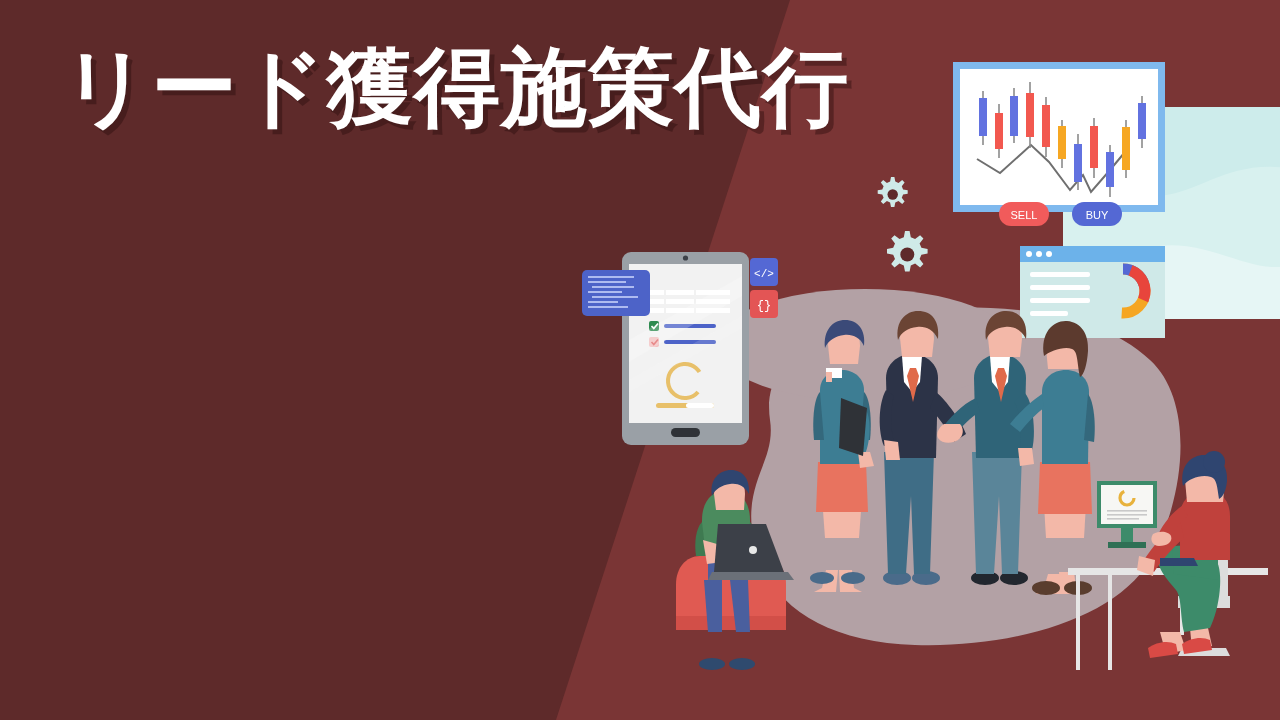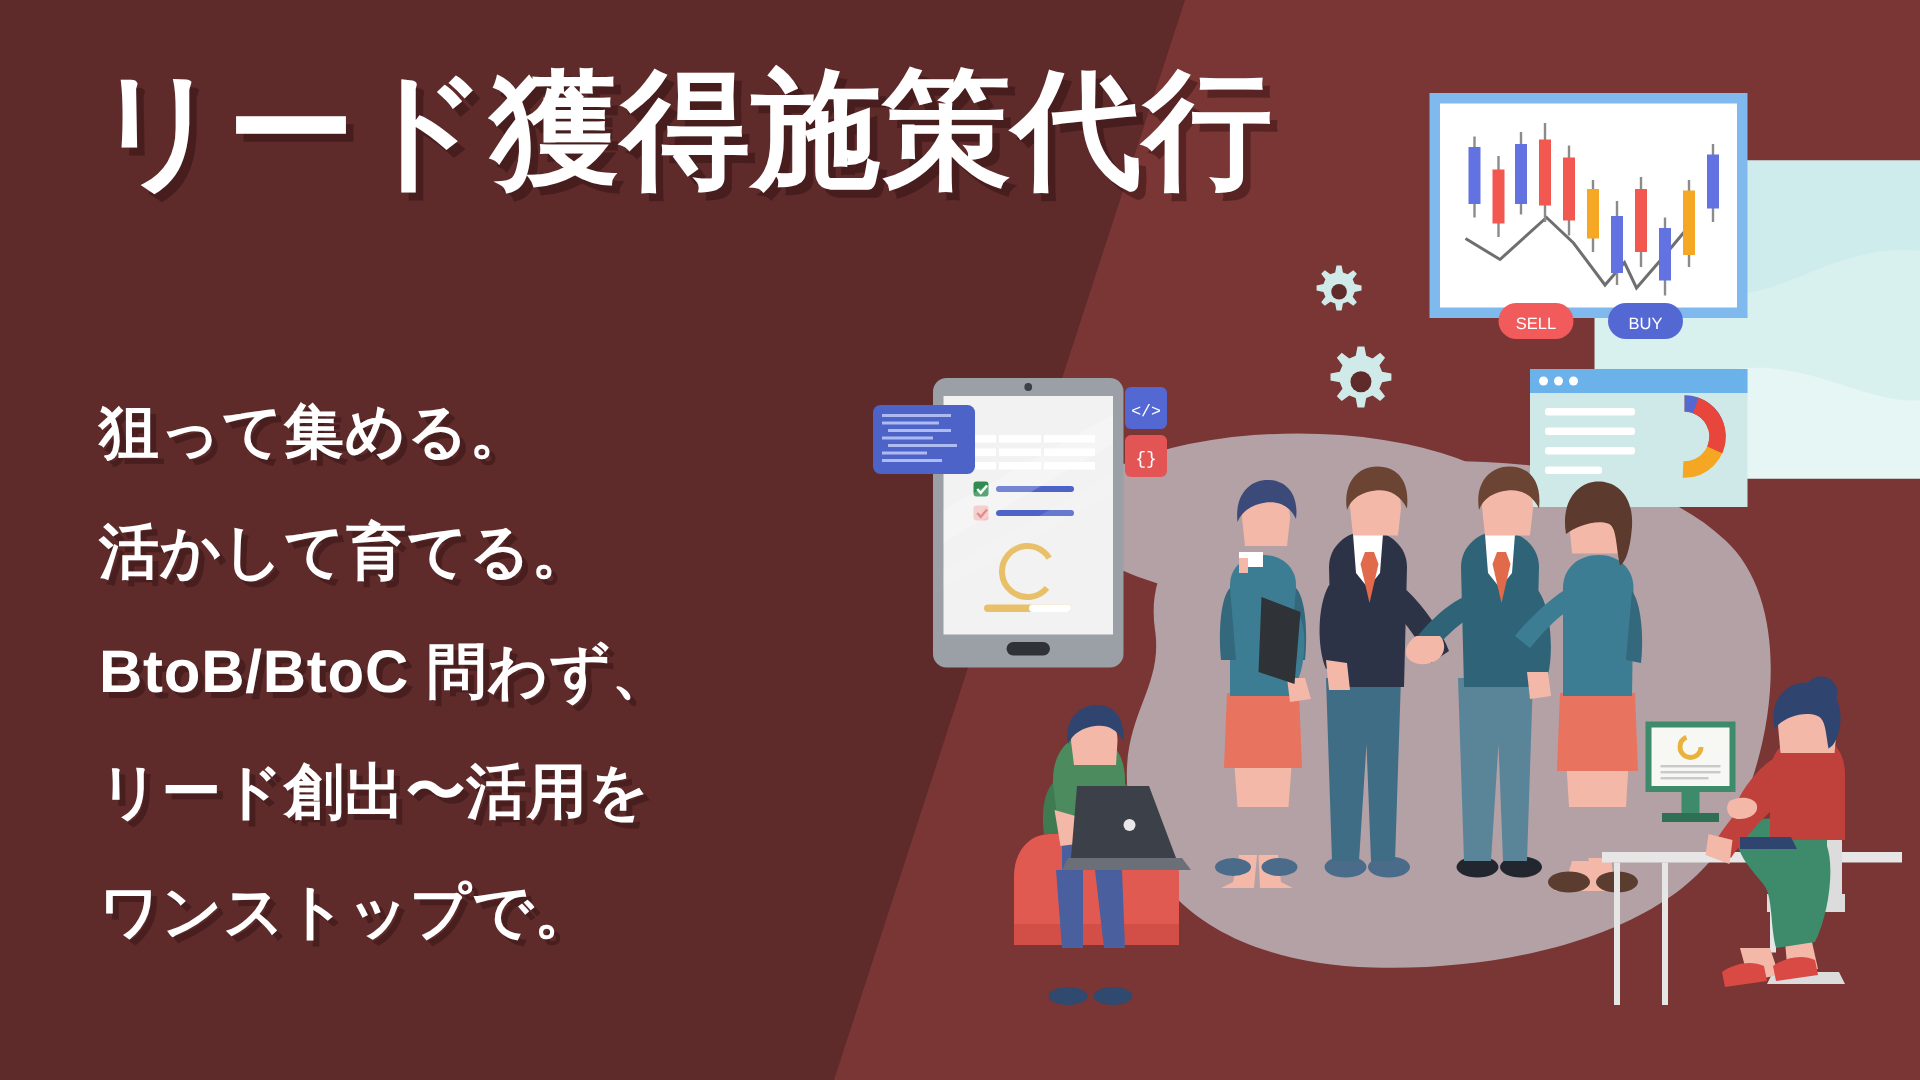--- a/index.html
+++ b/index.html
@@ -313,22 +313,15 @@
         <circle cx="1214" cy="462" r="11" fill="#2f4570"></circle>
 
         <path d="M1160 558 l34 0 4 8 -38 0 z" fill="#2f4570"></path>
       </g>
 
     </svg>
   </div>
 
   <div class="text-col">
     <div class="headline">リード獲得施策代行</div>
-    <div class="sub">
-      <div class="sub-line">狙って集める。</div>
-      <div class="sub-line">活かして育てる。</div>
-      <div class="sub-line">BtoB/BtoC 問わず、</div>
-      <div class="sub-line">リード創出〜活用を</div>
-      <div class="sub-line">ワンストップで。</div>
-    </div>
   </div>
 
 </div>
 
 </body></html>

